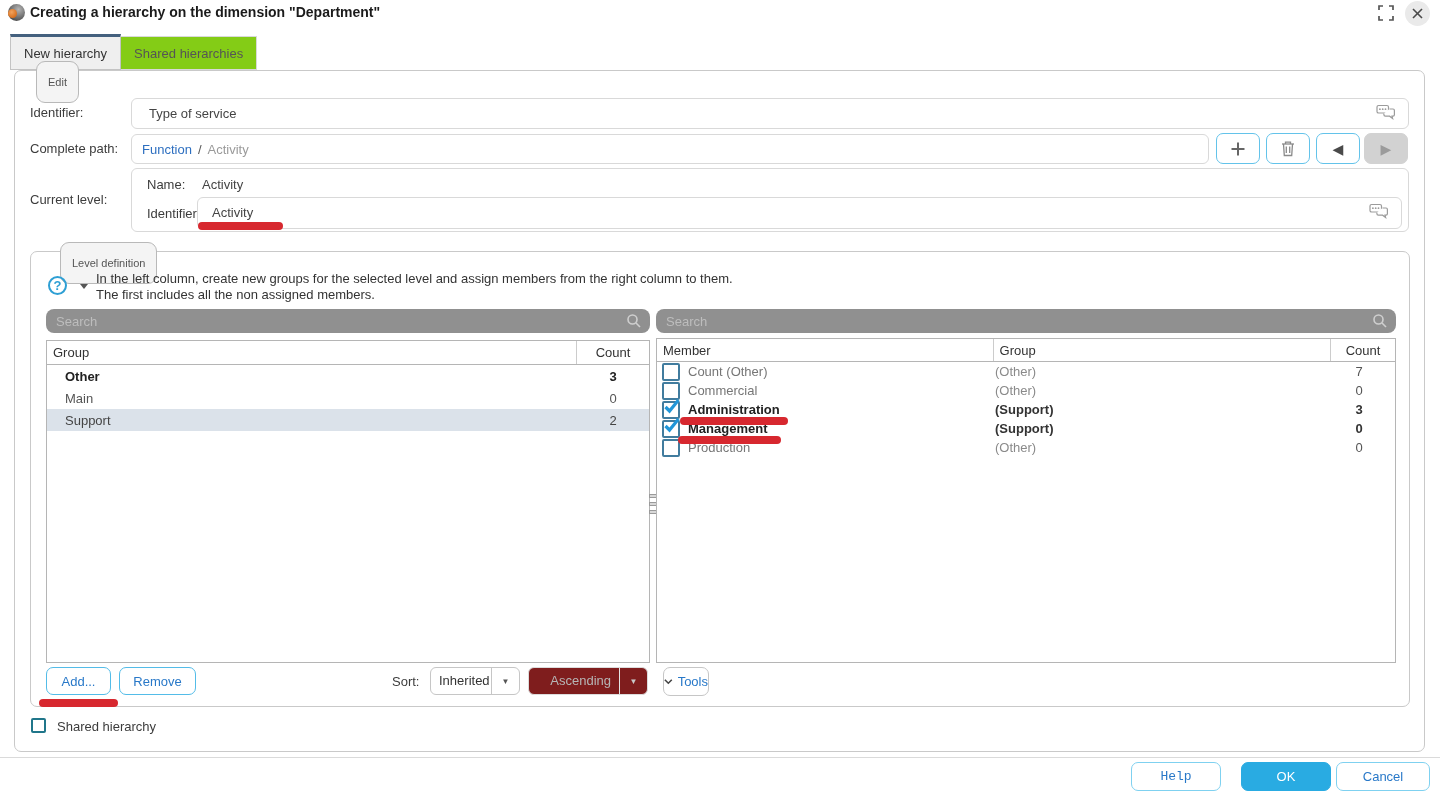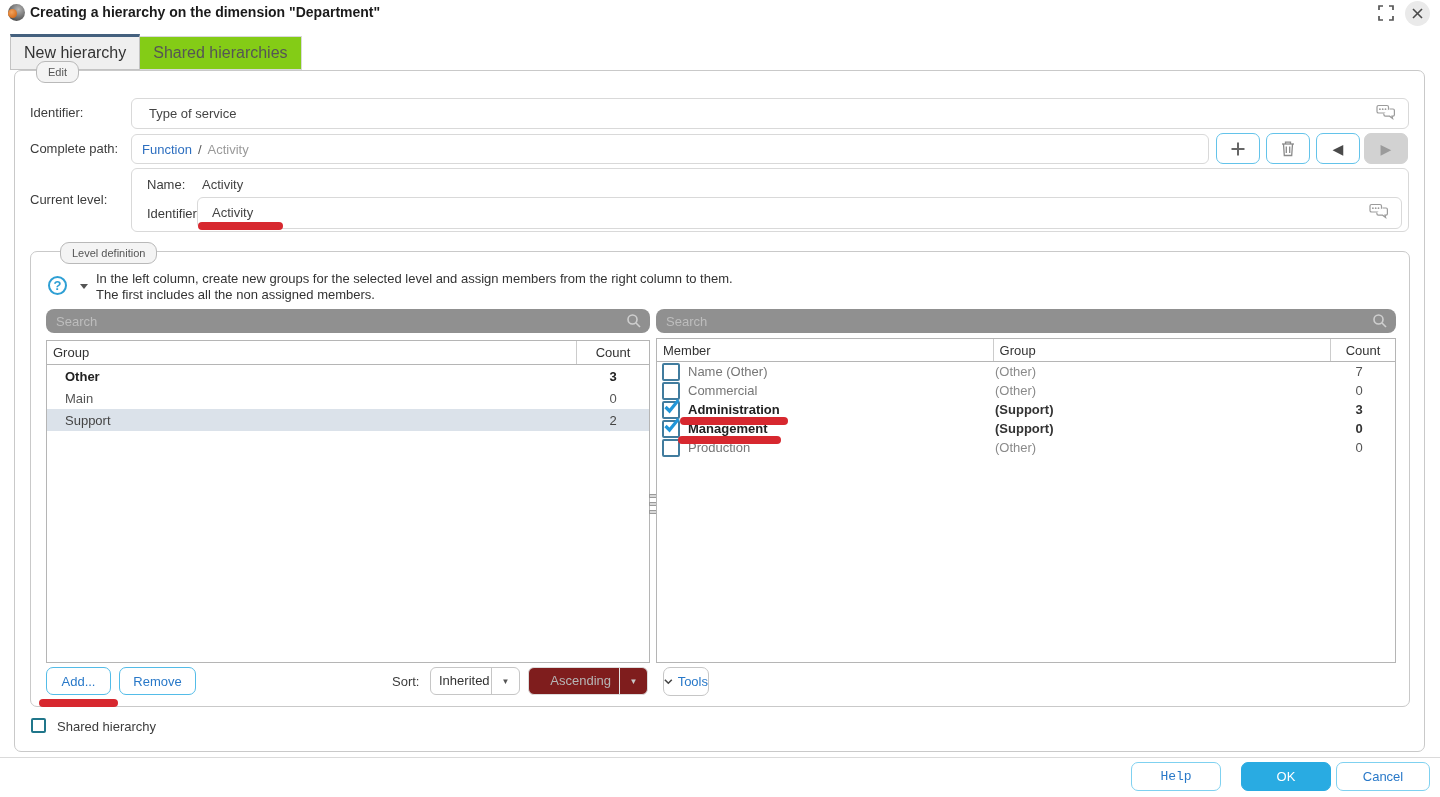--- a/index.html
+++ b/index.html
@@ -9,27 +9,27 @@
   .app-icon{left:8px;top:4px;width:17px;height:17px;border-radius:50%;
     background:radial-gradient(circle at 62% 32%,#b5b5b5 0%,#8a8a8a 32%,#4c4c4c 78%,#333 100%);}
   .app-icon .orange{position:absolute;left:0px;top:5px;width:9px;height:9px;border-radius:50%;
     background:radial-gradient(circle at 40% 35%,#f2a35e,#d8701f 70%);}
   .title-text{left:30px;top:4px;font-size:14px;font-weight:bold;color:#1b1b1b;}
   .maxi{left:1377px;top:4px;width:18px;height:18px;cursor:pointer;}
   .close-btn{left:1405px;top:1px;width:25px;height:25px;border-radius:50%;background:#eaeaea;
     display:flex;align-items:center;justify-content:center;cursor:pointer;}
   
   .tabs{left:10px;top:34px;display:flex;align-items:flex-end;}
-  .tab{height:25px;box-sizing:border-box;padding:16px 13px;font-size:16px;display:flex;align-items:center;cursor:pointer;}
+  .tab{height:25px;box-sizing:border-box;padding:16px 13px;font-size:13px;display:flex;align-items:center;cursor:pointer;}
   .tab.active{border:1px solid #c3c3c3;border-top:3px solid #44607e;background:#efefef;color:#333;}
   .tab.inactive{border:1px solid #d9d9d9;border-left:none;background:#84cc16;color:#555;height:25px;}
   
   .gbox{border:1px solid #c9c9c9;border-radius:7px;background:#fff;}
   .legend{position:absolute;top:-10px;background:#f4f4f4;border:1px solid #b9b9b9;border-radius:9px;
-    padding:3px 11px;font-size:11px;color:#555;line-height:14px;}
+    padding:13px 11px;font-size:11px;color:#555;line-height:14px;}
   .outer-panel{left:14px;top:70px;width:1411px;height:682px;}
   .ld-panel{left:30px;top:251px;width:1380px;height:456px;}
   
   .lbl{font-size:13px;color:#3c3c3c;}
   .box{border:1px solid #d9d9d9;border-radius:6px;background:#fff;}
   .box-text{font-size:13px;color:#444;}
   .bubble-icon{position:absolute;right:12px;top:50%;transform:translateY(-50%);cursor:pointer;}
   .path-link{color:#2d6fc0;font-size:13px;cursor:pointer;}
   .path-sep{color:#555;font-size:13px;margin:0 6px;}
   .path-current{color:#9a9a9a;font-size:13px;}
@@ -273,21 +273,21 @@
   <div class="abs tbl" style="left:656px;top:338px;width:740px;height:325px;">
     <div class="thead rt-head">
       <span class="rt-member" style="padding-left:6px;">Member</span>
       <span class="rt-group">Group</span>
       <span class="rt-count">Count</span>
     </div>
 
     <div class="rt-row">
       <span class="rt-member">
         <span class="cbx"></span>
-        <span class="member-text txt-gray">Name (Other)</span>
+        <span class="member-text txt-gray">Count (Other)</span>
       </span>
       <span class="rt-group txt-dim">(Other)</span>
       <span class="rt-count cnt">7</span>
     </div>
 
     <div class="rt-row">
       <span class="rt-member">
         <span class="cbx"></span>
         <span class="member-text txt-gray">Commercial</span>
       </span>

